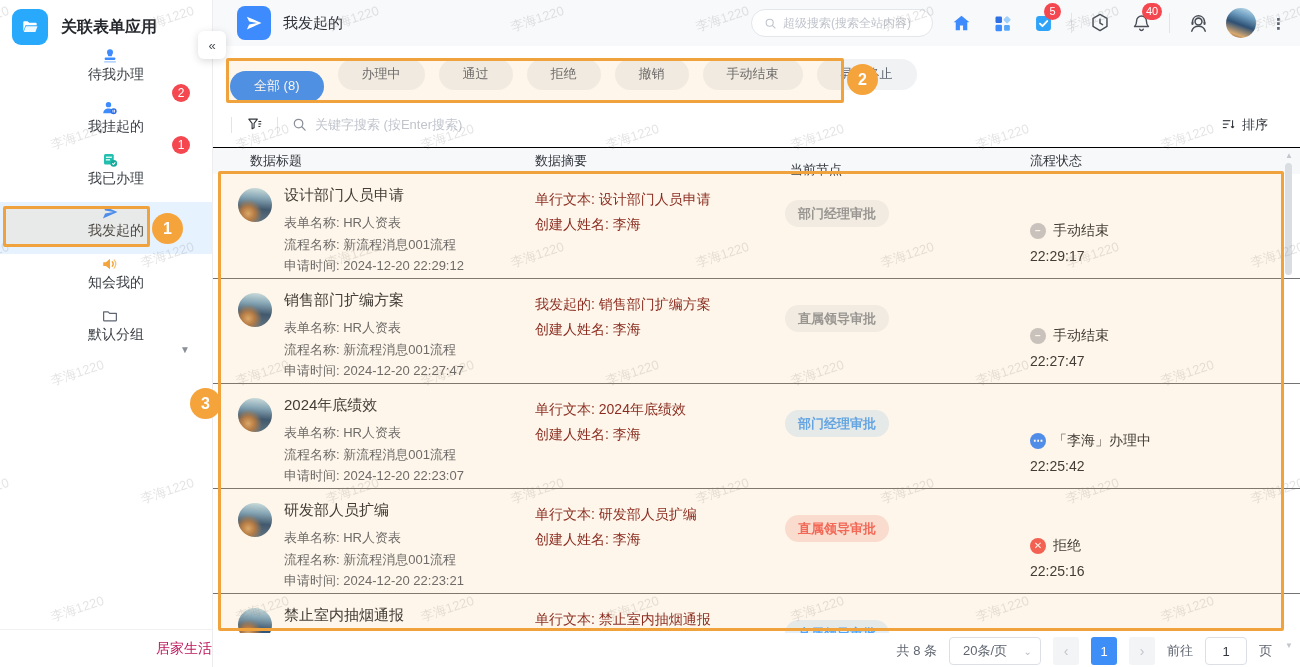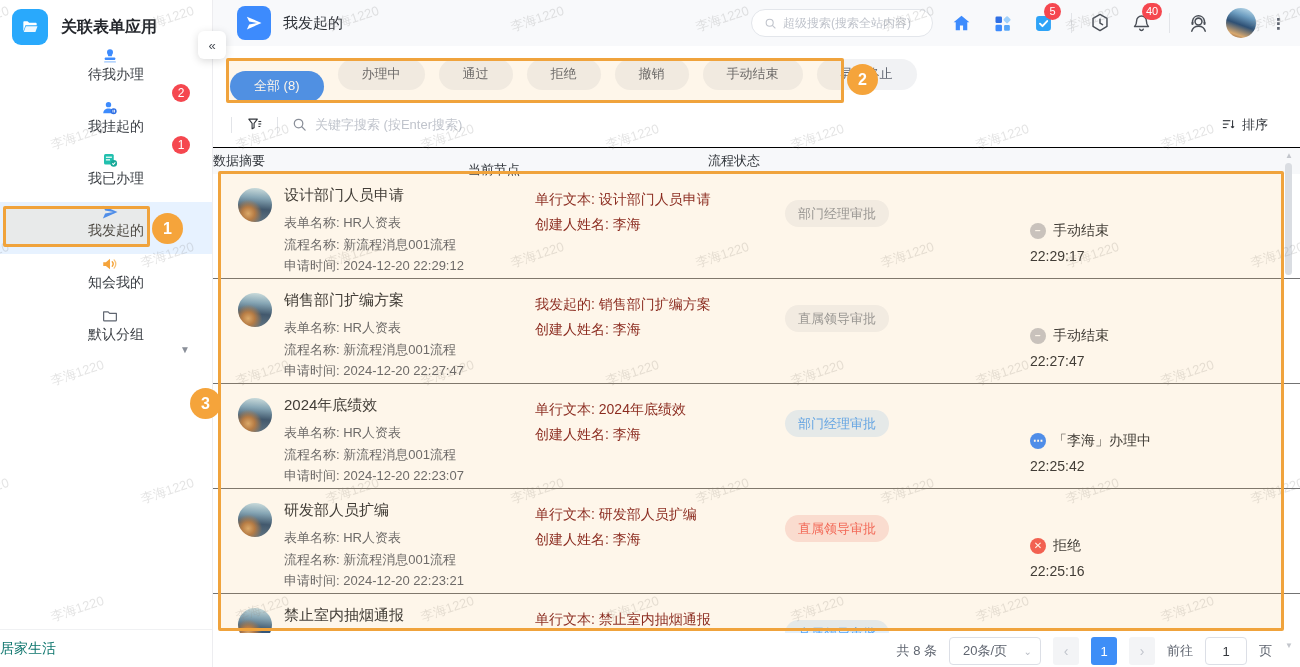--- a/index.html
+++ b/index.html
@@ -11,21 +11,21 @@
   .app-row { display:flex; align-items:center; padding:9px 12px; }
   .app-icon { width:36px; height:36px; border-radius:9px; background:#29a9fc; display:flex; align-items:center; justify-content:center; flex:none; }
   .app-title { margin-left:13px; font-size:16px; font-weight:bold; color:#24272c; }
   .nav { position:absolute; top:46px; left:0; right:0; }
   .nav-item { height:52px; display:flex; align-items:center; padding:0 22px 0 30px; cursor:pointer;flex-direction:column; }
   .nav-item.active { background:#e7f2ff; }
   .nav-icon { width:20px; height:20px; display:flex; align-items:center; justify-content:center; flex:none; }
   .nav-label { margin-left:12px; font-size:14px; color:#3c4046; }
   .nav-badge { margin-left:auto; min-width:18px; height:18px; border-radius:9px; background:#f5474f; color:#fff; font-size:12px; line-height:18px; text-align:center; padding:0 4px; }
   .nav-caret { margin-left:auto; color:#8a8f99; font-size:10px; }
-  .sidebar-bottom { position:absolute; bottom:0; left:0; right:0; height:38px; border-top:1px solid #f0f1f3; display:flex; align-items:center; justify-content:flex-start; font-size:14px; color:#0f766e; }
+  .sidebar-bottom { position:absolute; bottom:0; left:0; right:0; height:38px; border-top:1px solid #f0f1f3; display:flex; align-items:center; justify-content:flex-end; font-size:14px; color:#be185d; }
   .collapse-btn { position:absolute; left:198px; top:31px; width:28px; height:28px; background:#fff; border-radius:6px; box-shadow:0 2px 8px rgba(0,0,0,0.15); display:flex; align-items:center; justify-content:center; color:#4a4f57; font-size:13px; z-index:15; cursor:pointer; }
 
   
   .main { position:absolute; left:213px; top:0; width:1087px; height:667px; }
   .topbar { height:46px; background:#f8f9fb; display:flex; align-items:center; padding:0 14px 0 24px; }
   .page-icon { width:34px; height:34px; border-radius:8px; background:#3d8bfd; display:flex; align-items:center; justify-content:center; flex:none; }
   .page-title { margin-left:12px; font-size:15px; color:#2e3238; }
   .topbar-right { margin-left:auto; display:flex; align-items:center; gap:15px; }
   .search-pill { width:182px; height:28px; border:1px solid #e3e6eb; border-radius:15px; background:#fff; display:flex; align-items:center; padding:0 12px; color:#c0c4cc; font-size:12px; gap:6px; }
   .icon-btn { position:relative; width:26px; height:26px; display:flex; align-items:center; justify-content:center; cursor:pointer; }
@@ -50,21 +50,21 @@
   .thead { height:26px; background:#f7f8fa; display:flex; align-items:center; font-size:13px; color:#33373d; }
   .th1 { width:322px; padding-left:37px; } .th2 { width:250px; } .th3 { width:245px; padding-left:5px;margin-top:17px; } .th4 { flex:1; }
   .tbody { height:459px; overflow:hidden; background:#fff; }
   .trow { display:flex; height:105px; border-bottom:1px solid #737373; padding-top:12px; cursor:pointer; }
   .c1 { width:322px; display:flex; padding-left:25px; }
   .avatar-row { width:34px; height:34px; border-radius:50%; flex:none; margin-right:12px; margin-top:2px;
     background:radial-gradient(circle at 30% 75%, #d9a96f 0%, #b07848 18%, transparent 40%), linear-gradient(185deg,#cfe9f4 0%,#7aa6c4 30%,#2e5074 60%,#57748f 100%); }
   .rtitle { font-size:15px; color:#2e3238; margin-bottom:7px; }
   .rfield { font-size:13px; color:#5f6570; line-height:21.5px; }
   .c2 { width:250px; font-size:14px; color:#7f1d1d; line-height:25px; padding-top:1px; }
-  .c3 { width:245px; padding-top:14px; }
+  .c3 { width:245px; padding-top:14px;font-weight:bold; }
   .pill { display:inline-block; height:27px; line-height:27px; padding:0 13px; border-radius:14px; font-size:13px; }
   .pill.gray { background:#f2f3f5; color:#8f959e; }
   .pill.blue { background:#e4f1fd; color:#55a5f7; }
   .pill.red  { background:#fbe3e1; color:#f2625c; }
   .c4 { flex:1; padding-top:36px; }
   .status-line { display:flex; align-items:center; gap:7px; font-size:14px; color:#2e3238; }
   .sicon { width:16px; height:16px; border-radius:50%; color:#fff; font-size:10px; line-height:16px; text-align:center; flex:none; font-weight:bold; }
   .sicon.gray { background:#c4c6cc; } .sicon.blue { background:#3d8bfd; } .sicon.red { background:#f25a55; }
   .stime { font-size:14px; color:#2e3238; margin-top:8px; }
 
@@ -280,20 +280,21 @@
             <rect x="3" y="5" width="12" height="1.8" fill="#33373d"></rect>
             <rect x="3" y="10.5" width="9" height="1.8" fill="#33373d"></rect>
             <rect x="3" y="16" width="6" height="1.8" fill="#33373d"></rect>
             <path d="M18.5 5v12.5M18.5 17.5l-2.4-2.6M18.5 17.5l2.4-2.6" stroke="#33373d" stroke-width="1.7" fill="none"></path>
           </svg>
         <span>排序</span>
       </div>
     </div>
 
     <div class="thead">
+      <div class="th1">数据标题</div>
       <div class="th2">数据摘要</div>
       <div class="th3">当前节点</div>
       <div class="th4">流程状态</div>
     </div>
 
     <div class="tbody">
 
       <div class="trow">
         <div class="c1">
             <div class="avatar-row"></div>

